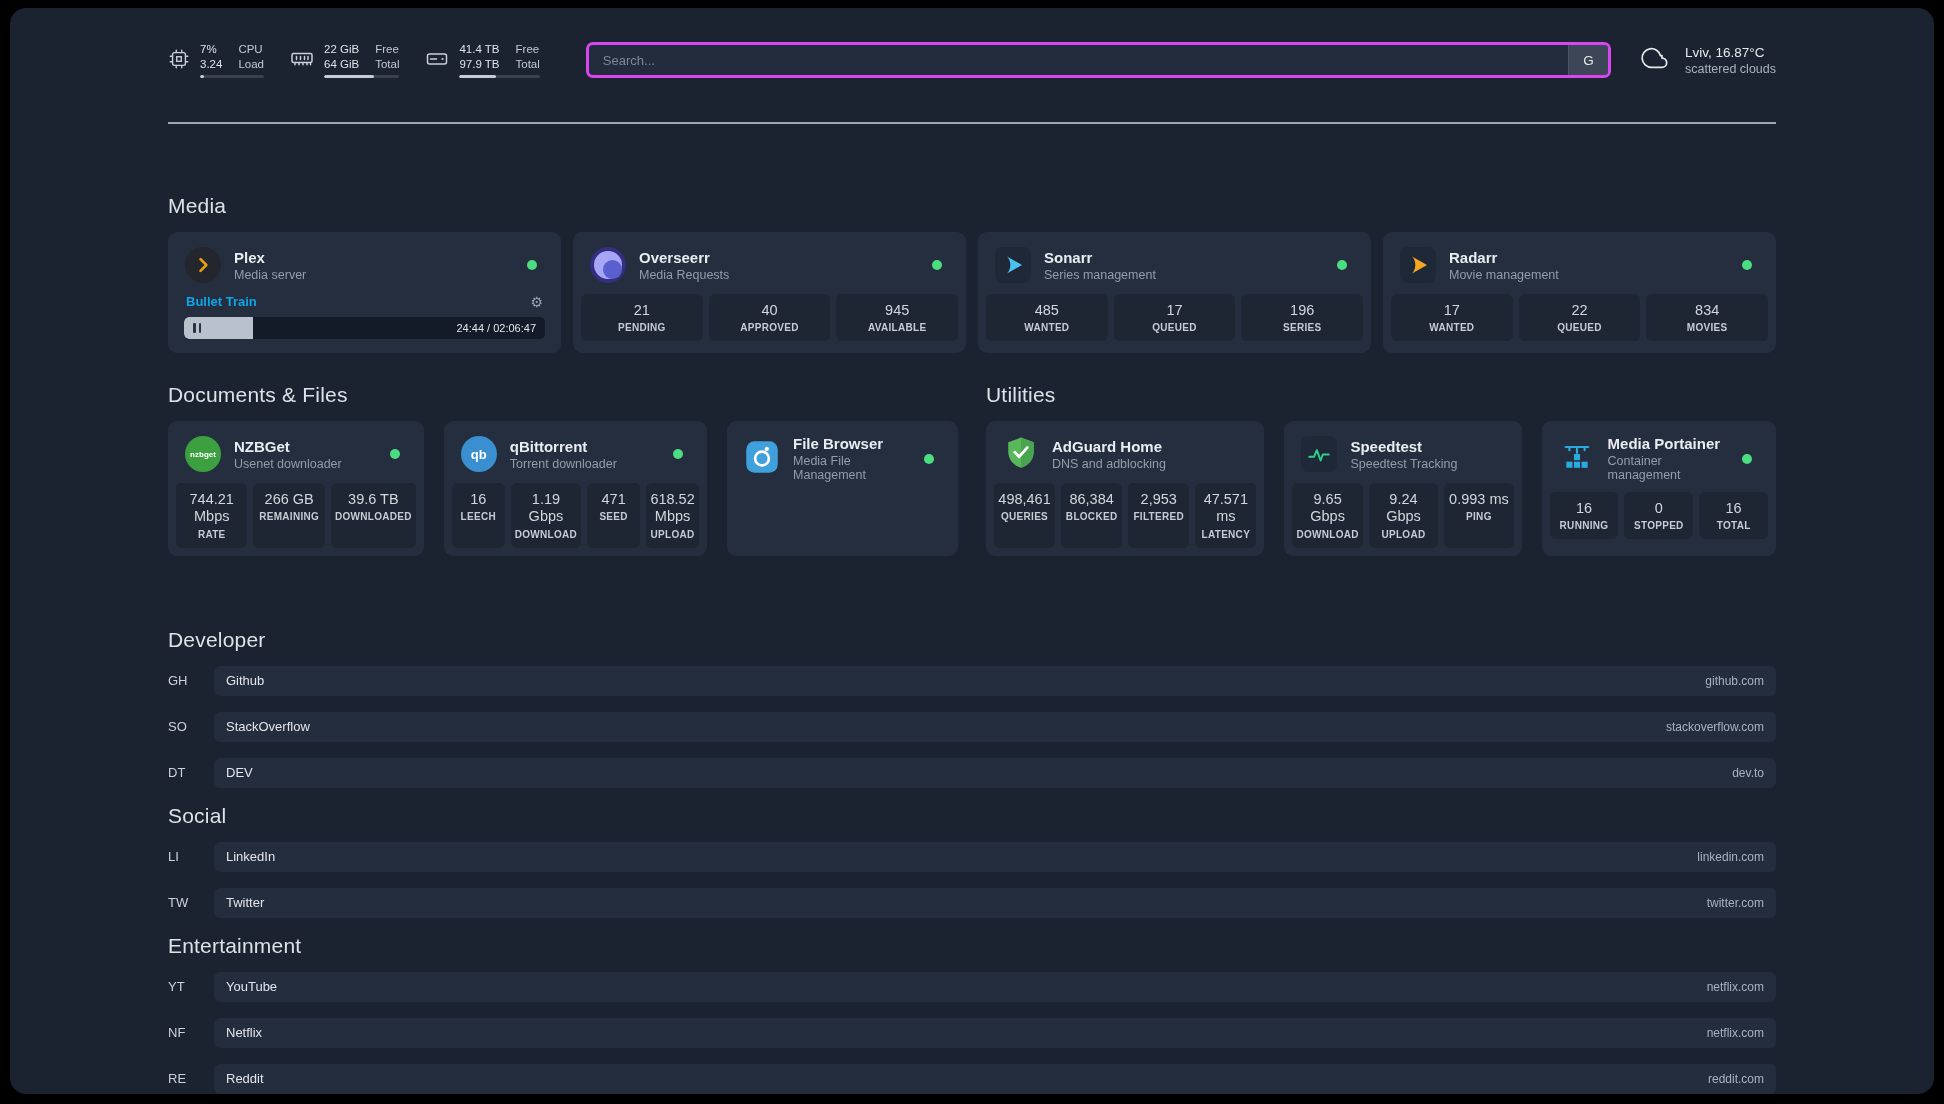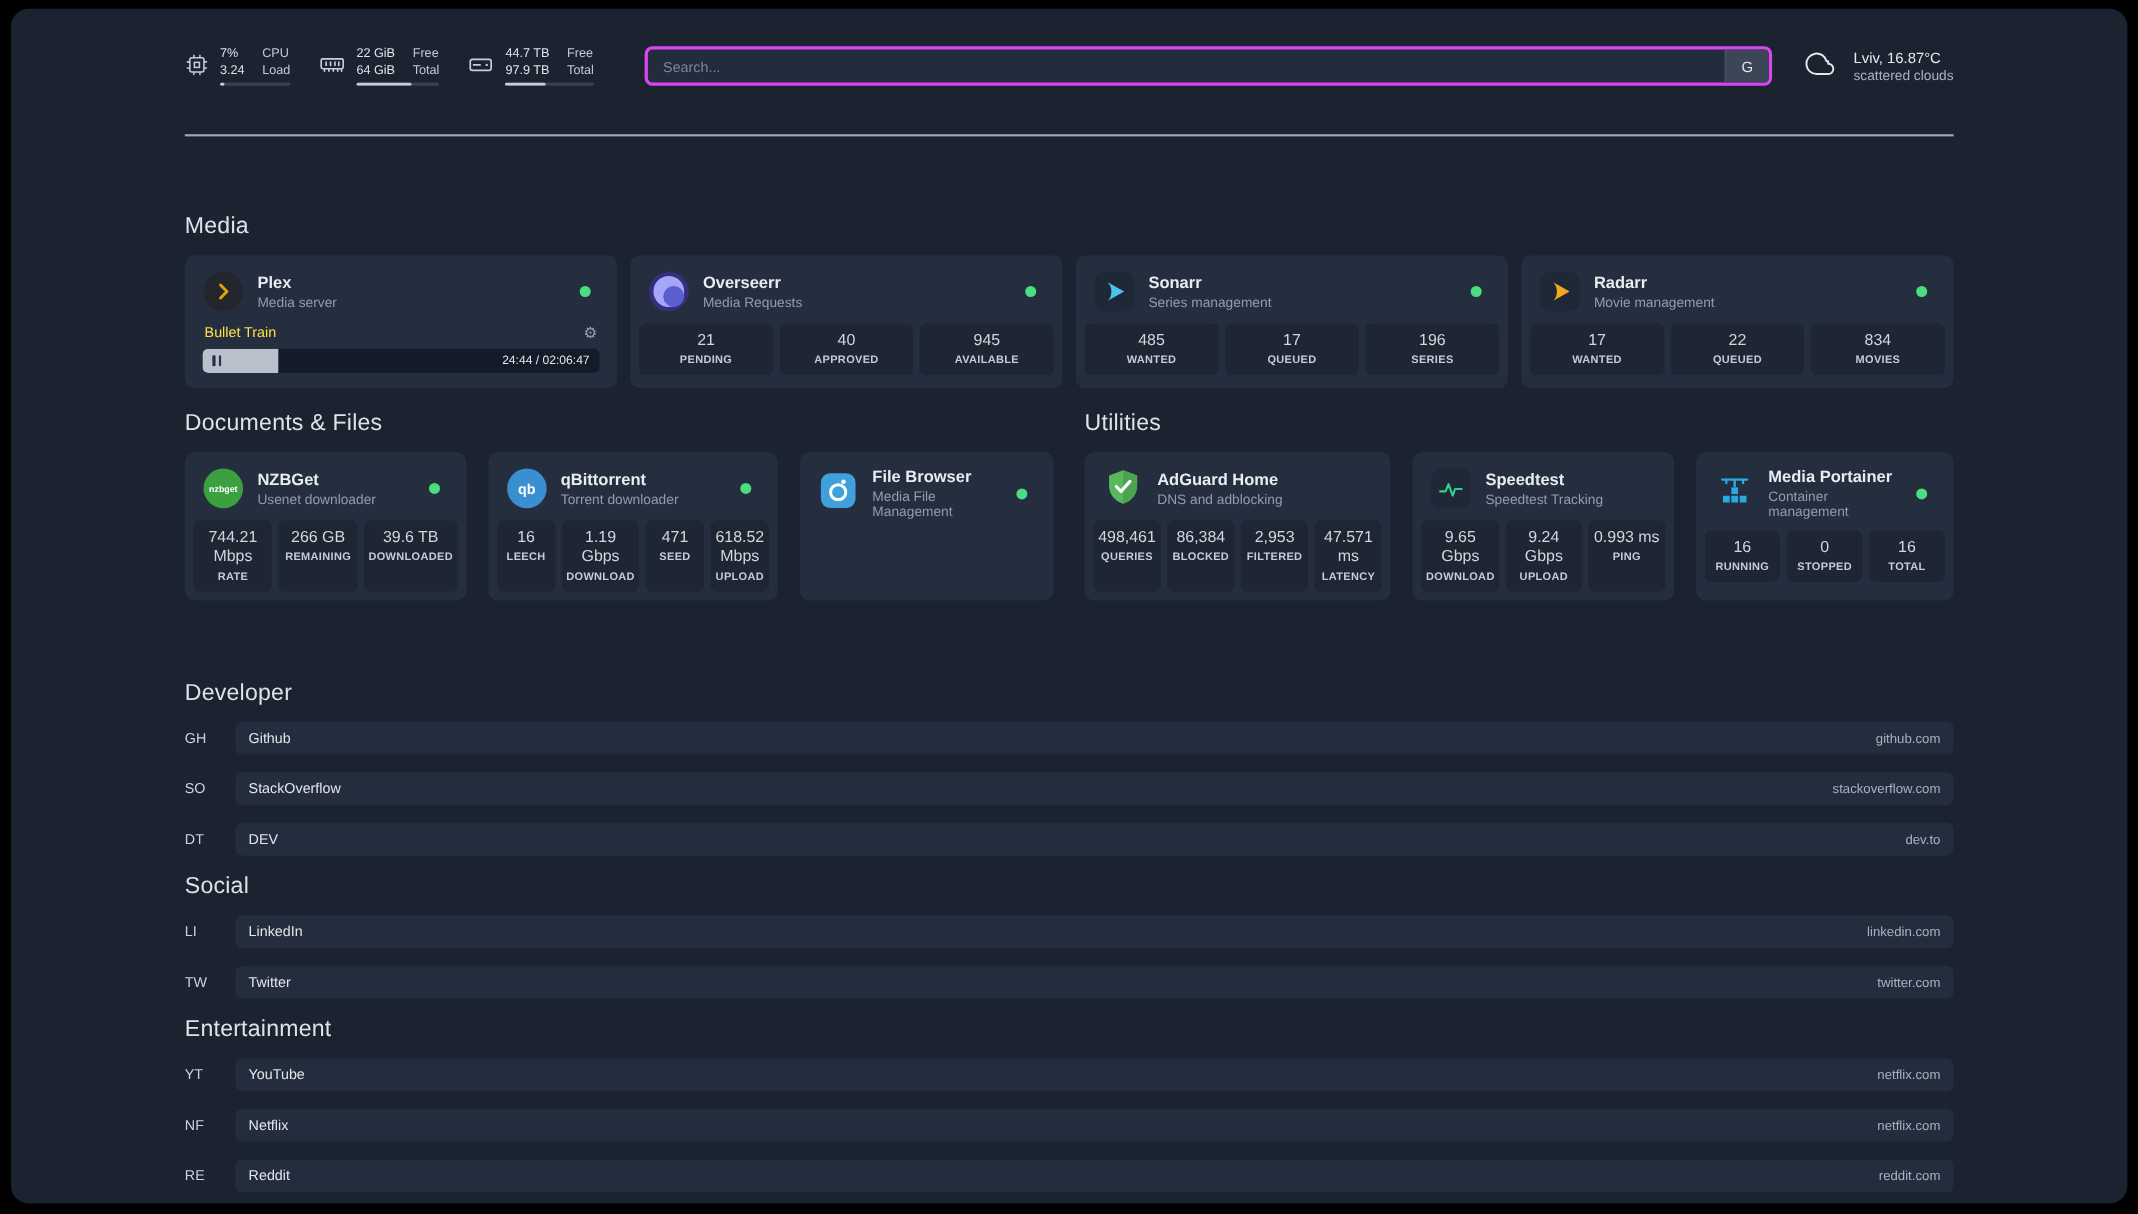--- a/index.html
+++ b/index.html
@@ -31,39 +31,39 @@
   .weather { display: flex; align-items: center; gap: 12px; }
   .weather .loc { font-size: 13.5px; color: #e6e9ed; }
   .weather .cond { font-size: 12.5px; color: #a9b2c0; margin-top: 2px; }
 
   .divider { border: 0; height: 2px; background: #b7bec8; opacity: .85; margin-top: 40px; }
 
   
   h2 { font-size: 21px; font-weight: 500; color: #dde2e8; margin: 0 0 14px 0; letter-spacing: .2px; }
   .section-media { margin-top: 70px; }
   .grid4 { display: grid; grid-template-columns: repeat(4, 1fr); gap: 12px; }
-  .two-col { display: grid; grid-template-columns: 1fr 1fr; gap: 28px; margin-top: 20px; }
+  .two-col { display: grid; grid-template-columns: 1fr 1fr; gap: 28px; margin-top: 30px; }
   .stack { display: flex; flex-direction: row; gap: 20px; align-items: stretch; }
 
   
   .card { background: #252e3f; border-radius: 9px; padding: 6px; }
   .card-header { display: flex; align-items: center; gap: 12px; padding: 8px 10px; }
   .svc-icon { width: 38px; height: 38px; flex: 0 0 auto; display: flex; align-items: center; justify-content: center; }
   .svc-name { font-size: 15px; font-weight: 700; color: #e9ecf0; }
   .svc-desc { font-size: 12.5px; color: #929caa; margin-top: 2px; }
   .status-dot { width: 10px; height: 10px; border-radius: 50%; background: #4ade80; margin-left: auto; margin-right: 8px; flex: 0 0 auto; }
   .stats { display: flex; gap: 6px; margin: 2px; }
   .tile { flex: 1; background: #1e2533; border-radius: 6px; text-align: center; padding: 8px 4px 8px; }
   .tile .v { font-size: 14.5px; color: #d2d7de; line-height: 1.2; }
   .tile .l { font-size: 10px; font-weight: 700; letter-spacing: .3px; color: #c6ccd5; margin-top: 3px; }
 
   
   .player { padding: 0 10px 8px; }
   .player-top { display: flex; justify-content: space-between; align-items: center;
-    font-size: 13px; color: #fde047; padding: 2px 2px 8px 2px; }
+    font-size: 13px; color: #0ea5e9; padding: 2px 2px 8px 2px; font-weight: bold; }
   .gear { color: #97a1b0; font-size: 14px; cursor: pointer; line-height: 1; }
   .gear::before { content: "⚙"; }
   .player-bar { position: relative; height: 22px; background: #141b28; border-radius: 5px;
     display: flex; align-items: center; overflow: hidden; cursor: pointer; }
   .player-fill { position: absolute; left: 0; top: 0; bottom: 0; background: #b9c1cc; border-radius: 5px 0 0 5px; }
   .pause { position: relative; display: flex; gap: 3px; margin-left: 9px; }
   .pause i { display: block; width: 2.5px; height: 10px; background: #2a3343; border-radius: 1px; }
   .ptime { position: relative; margin-left: auto; font-size: 11px; color: #e2e6eb; padding-right: 9px; }
 
   
@@ -142,21 +142,21 @@
       <div class="resource">
         <span class="res-icon">
           <svg width="24" height="24" viewBox="0 0 24 24" fill="none" stroke="#c9d0d9" stroke-width="1.5" stroke-linecap="round">
             <rect x="2.5" y="7" width="19" height="10" rx="2"></rect>
             <circle cx="17.5" cy="12" r="1.1" fill="#c9d0d9" stroke="none"></circle>
             <path d="M5.5 12h6"></path>
           </svg>
         </span>
         <div class="res-body">
           <div class="res-grid">
-            <span class="rv">44.7 TB</span>
+            <span class="rv">41.4 TB</span>
             <span class="rl">Free</span>
             <span class="rv">97.9 TB</span>
             <span class="rl">Total</span>
           </div>
           <div class="res-bar">
             <div class="res-fill" style="width: 46%;"></div>
           </div>
         </div>
       </div>
 

